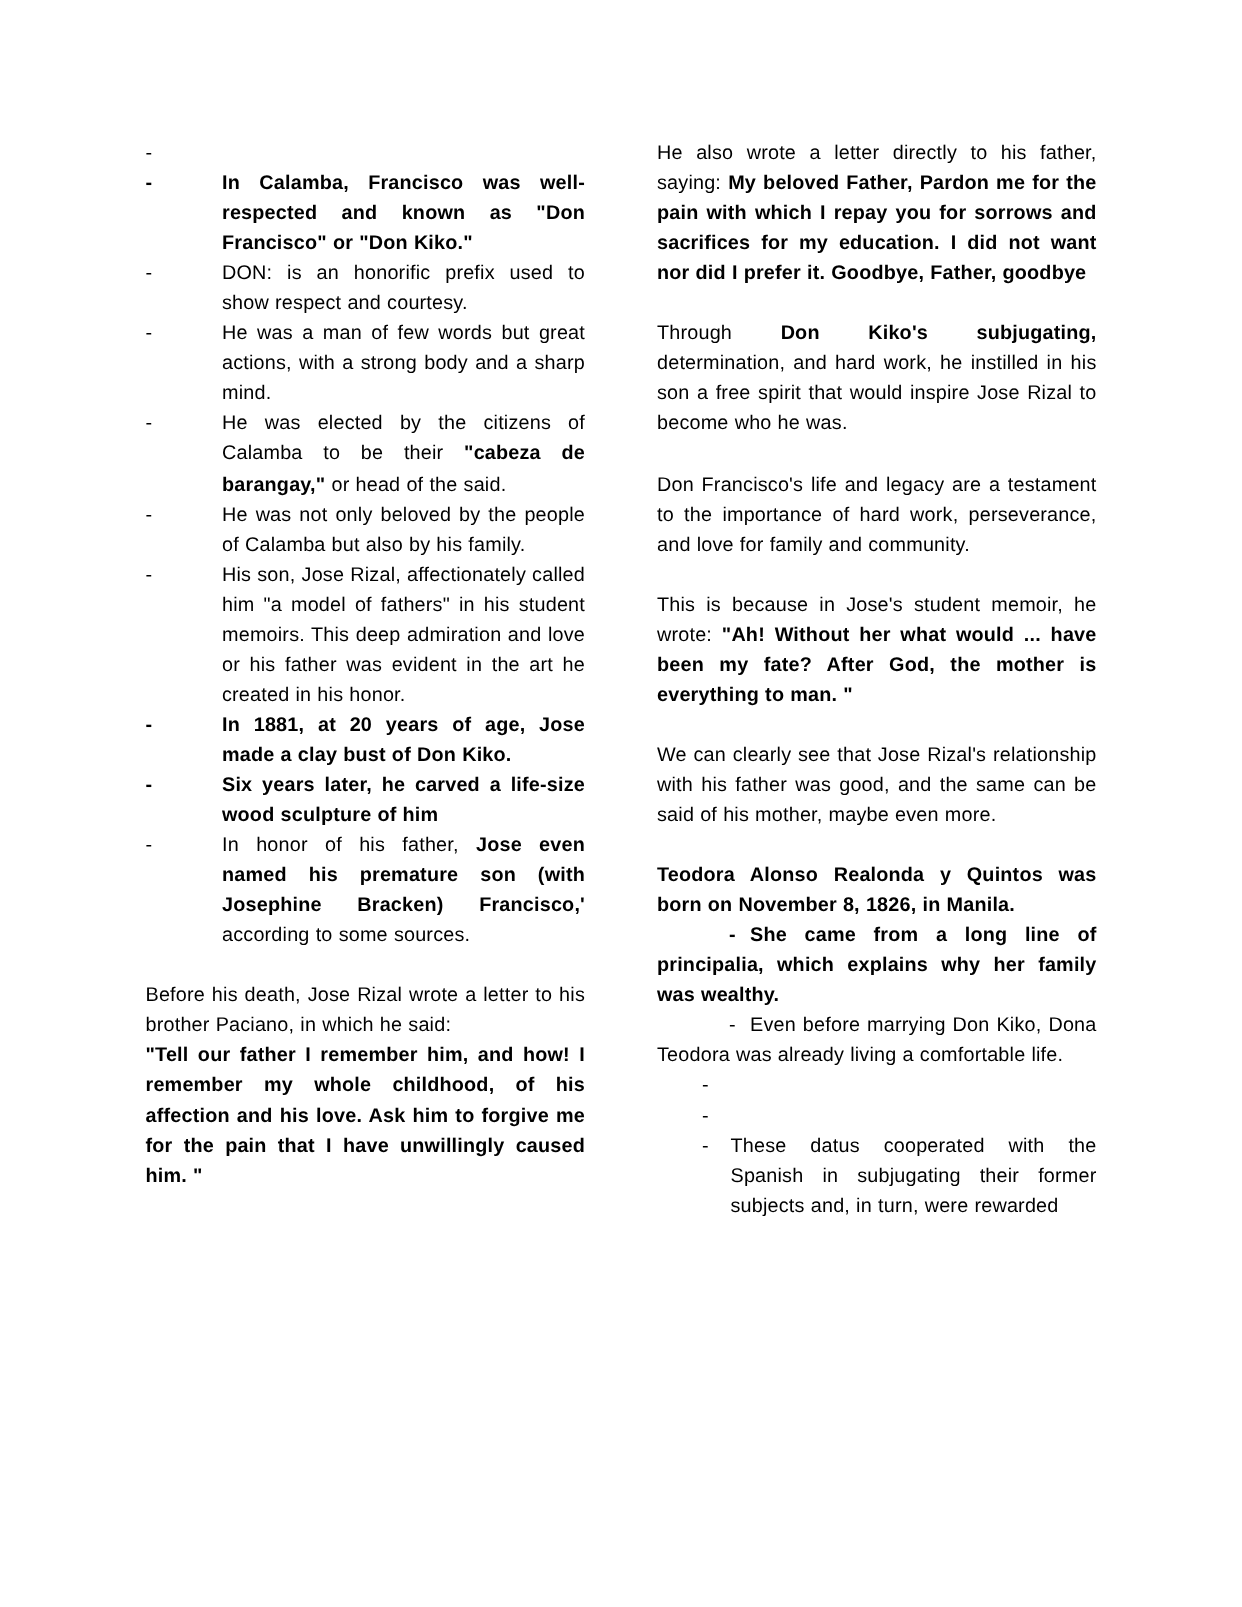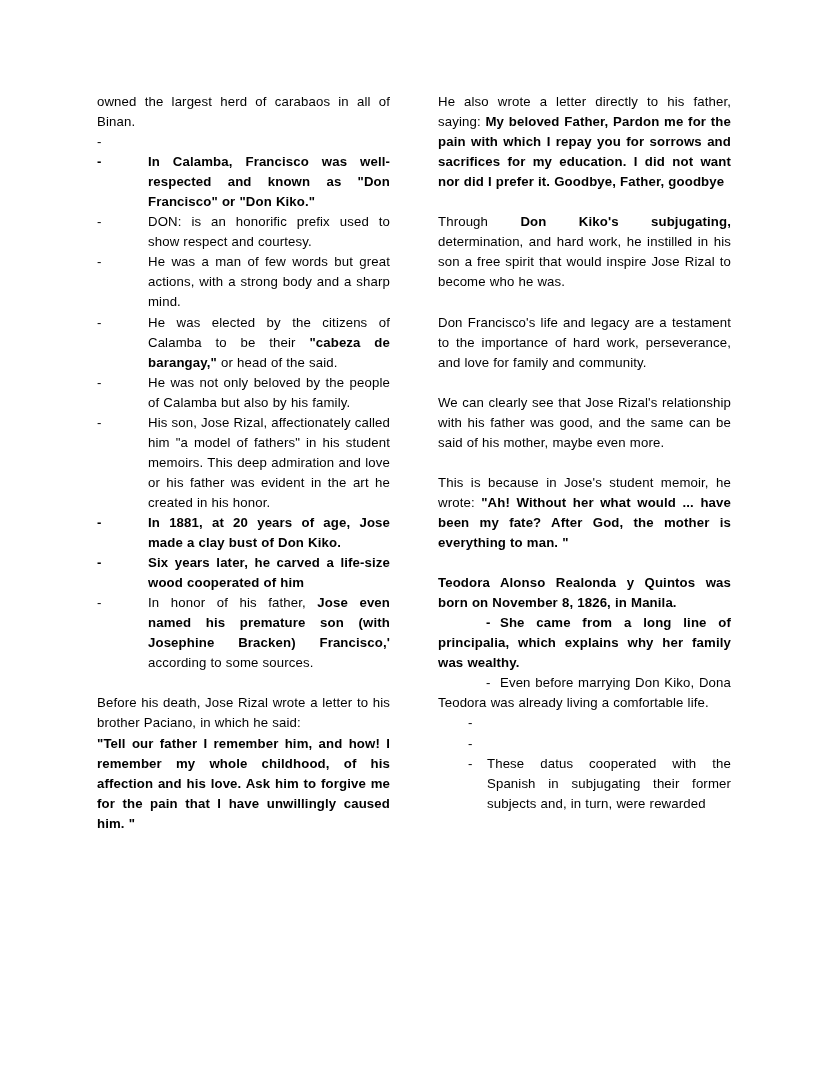--- a/index.html
+++ b/index.html
@@ -87,21 +87,20 @@
   .sp { margin-top: 20.05px; }
 </style>
 </head>
 <body>
 
 <div class="page">
   <div class="columns">
 
     <div class="col">
 
-      <div class="blk para">owned the largest herd of carabaos in all of Binan.</div>
 
       <div class="blk bullet">
         <span class="dash">-</span>
       </div>
 
       <div class="blk bullet">
         <span class="dash b">-</span>
         <span class="btext blk b">In Calamba, Francisco was well-respected and known as "Don Francisco" or "Don Kiko."</span>
       </div>
 
@@ -130,21 +129,21 @@
         <span class="btext blk">His son, Jose Rizal, affectionately called him "a model of fathers" in his student memoirs. This deep admiration and love or his father was evident in the art he created in his honor.</span>
       </div>
 
       <div class="blk bullet">
         <span class="dash b">-</span>
         <span class="btext blk b">In 1881, at 20 years of age, Jose made a clay bust of Don Kiko.</span>
       </div>
 
       <div class="blk bullet">
         <span class="dash b">-</span>
-        <span class="btext blk b">Six years later, he carved a life-size wood cooperated of him</span>
+        <span class="btext blk b">Six years later, he carved a life-size wood sculpture of him</span>
       </div>
 
       <div class="blk bullet">
         <span class="dash">-</span>
         <span class="btext blk"><span>In honor of his father, </span><span class="b">Jose even named his premature son (with Josephine Bracken) Francisco,'</span><span> according to some sources.</span></span>
       </div>
 
       <div class="blk para sp">Before his death, Jose Rizal wrote a letter to his brother Paciano, in which he said:</div>
 
       <div class="blk para b">"Tell our father I remember him, and how! I remember my whole childhood, of his affection and his love. Ask him to forgive me for the pain that I have unwillingly caused him. "</div>
@@ -152,23 +151,23 @@
     </div>
 
     <div class="col">
 
       <div class="blk para"><span>He also wrote a letter directly to his father, saying: </span><span class="b">My beloved Father, Pardon me for the pain with which I repay you for sorrows and sacrifices for my education. I did not want nor did I prefer it. Goodbye, Father, goodbye</span></div>
 
       <div class="blk para sp"><span>Through </span><span class="b">Don Kiko's subjugating,</span><span> determination, and hard work, he instilled in his son a free spirit that would inspire Jose Rizal to become who he was.</span></div>
 
       <div class="blk para sp">Don Francisco's life and legacy are a testament to the importance of hard work, perseverance, and love for family and community.</div>
 
+      <div class="blk para sp"><span>This is because in Jose's student memoir, he wrote: </span><span class="b">"Ah! Without her what would ... have been my fate? After God, the mother is everything to man. "</span></div>
+
       <div class="blk para sp">We can clearly see that Jose Rizal's relationship with his father was good, and the same can be said of his mother, maybe even more.</div>
-
-      <div class="blk para sp"><span>This is because in Jose's student memoir, he wrote: </span><span class="b">"Ah! Without her what would ... have been my fate? After God, the mother is everything to man. "</span></div>
 
       <div class="blk para sp b">Teodora Alonso Realonda y Quintos was born on November 8, 1826, in Manila.</div>
 
       <div class="blk para indent-dash b"><span class="dashmark">-</span><span>She came from a long line of principalia, which explains why her family was wealthy.</span></div>
 
       <div class="blk para indent-dash"><span class="dashmark">-</span><span>Even before marrying Don Kiko, Dona Teodora was already living a comfortable life.</span></div>
 
       <div class="blk bullet sub">
         <span class="dash">-</span>
       </div>

